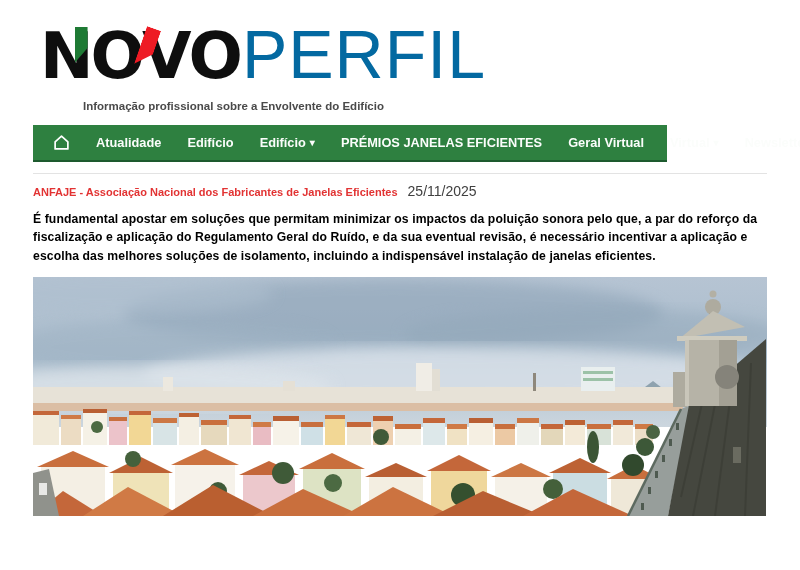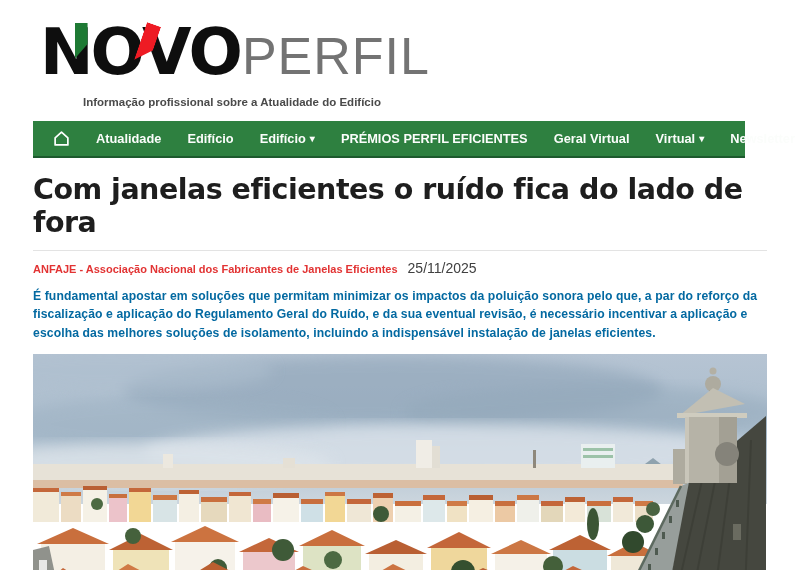--- a/index.html
+++ b/index.html
@@ -12,62 +12,62 @@
   .logo { display:inline-flex; align-items:baseline; cursor:pointer; line-height:1; }
   .logo-bold { font-family:"DejaVu Sans", sans-serif; font-weight:800;
                font-size:64px; letter-spacing:-3px; color:#0e0e0e; display:flex; }
   .logo-bold span { position:relative; display:inline-block; }
   .logo-n::after { content:""; position:absolute; top:3px; right:3px; width:13px; height:36px;
                    background:#1e7a34; clip-path:polygon(0 0,100% 0,100% 58%,0 100%); }
   .logo-v::before { content:""; position:absolute; top:2px; left:5px; width:15px; height:40px;
                     background:#ee1b24; transform:rotate(19deg); transform-origin:0 0;
                     clip-path:polygon(0 0,100% 0,100% 62%,0 100%); }
   .logo-light { font-family:"Liberation Sans", sans-serif; font-weight:400;
-                font-size:52px; letter-spacing:1px; color:#737373; margin-left:2px; }
+                font-size:68px; letter-spacing:1px; color:#0369a1; margin-left:2px; }
 
   .tagline { margin:12px 0 0 43px; font-size:11.5px; font-weight:bold; color:#4a4a4a; }
 
   
-  .nav { margin:13px 33px 0 33px; width:712px; height:37px; background:#2e8040;
+  .nav { margin:13px 33px 0 33px; width:634px; height:37px; background:#2e8040;
          display:flex; align-items:center; gap:26px; padding:0 20px;
          border-bottom:2px solid #1d5a2e; }
   .nav a { color:#fbfdfb; text-decoration:none; font-size:12.8px; font-weight:600;
            white-space:nowrap; display:flex; align-items:center; gap:4px; cursor:pointer; }
   .home-link svg { display:block; }
   .caret { font-size:10px; line-height:1; }
 
   
   .article { padding:0 33px; }
   .headline { margin-top:15px; font-size:28.5px; font-weight:800; color:#1e1e1e;
               letter-spacing:-0.5px; font-family:"DejaVu Sans", sans-serif; }
   .divider { border:none; border-top:1px solid #e3e3e3; margin:11px 0 9px 0; }
   .byline { display:flex; align-items:baseline; gap:10px; }
   .source { color:#e23333; font-weight:bold; font-size:11px; }
   .date { color:#404040; font-size:14px; }
-  .lead { margin-top:11px; font-size:12.2px; font-weight:bold; color:#0369a1;
+  .lead { margin-top:11px; font-size:12.2px; font-weight:bold; color:#000000;
           line-height:1.5; letter-spacing:0.1px; max-width:734px; }
   .photo-wrap { margin-top:12px; width:734px; height:239px; overflow:hidden; }
   .photo-wrap svg { display:block; }
 </style>
 </head>
 <body>
 
 <div class="page">
 
   <div class="logo-row">
     <div class="logo">
       <div class="logo-bold">
         <span class="logo-n">N</span>
         <span>O</span>
         <span class="logo-v">V</span>
         <span>O</span>
       </div>
       <div class="logo-light">PERFIL</div>
     </div>
-    <div class="tagline">Informação profissional sobre a Atualidade do Edifício</div>
+    <div class="tagline">Informação profissional sobre a Envolvente do Edifício</div>
   </div>
 
   <nav class="nav">
     <a class="home-link">
       <span>
         <svg width="17" height="17" viewBox="0 0 24 24" fill="none" stroke="#ffffff" stroke-width="2.4" stroke-linejoin="round">
           <path d="M3 11 L12 3 L21 11 L21 21 L3 21 Z"></path>
         </svg>
       </span>
     </a>
@@ -75,36 +75,35 @@
         <span>Atualidade</span>
       </a>
     <a>
         <span>Edifício</span>
       </a>
     <a>
         <span>Edifício</span>
         <span class="caret">▾</span>
       </a>
     <a>
-        <span>PRÉMIOS PERFIL EFICIENTES</span>
+        <span>PRÉMIOS JANELAS EFICIENTES</span>
       </a>
     <a>
         <span>Geral Virtual</span>
       </a>
     <a>
         <span>Virtual</span>
         <span class="caret">▾</span>
       </a>
     <a>
         <span>Newsletter</span>
       </a>
   </nav>
 
   <div class="article">
-    <h1 class="headline">Com janelas eficientes o ruído fica do lado de fora</h1>
     <hr class="divider">
     <div class="byline">
       <span class="source">ANFAJE - Associação Nacional dos Fabricantes de Janelas Eficientes</span>
       <span class="date">25/11/2025</span>
     </div>
     <p class="lead">É fundamental apostar em soluções que permitam minimizar os impactos da poluição sonora pelo que, a par do reforço da fiscalização e aplicação do Regulamento Geral do Ruído, e da sua eventual revisão, é necessário incentivar a aplicação e escolha das melhores soluções de isolamento, incluindo a indispensável instalação de janelas eficientes.</p>
 
     <div class="photo-wrap">
       <svg width="734" height="239" viewBox="0 0 734 239">
         <defs>

